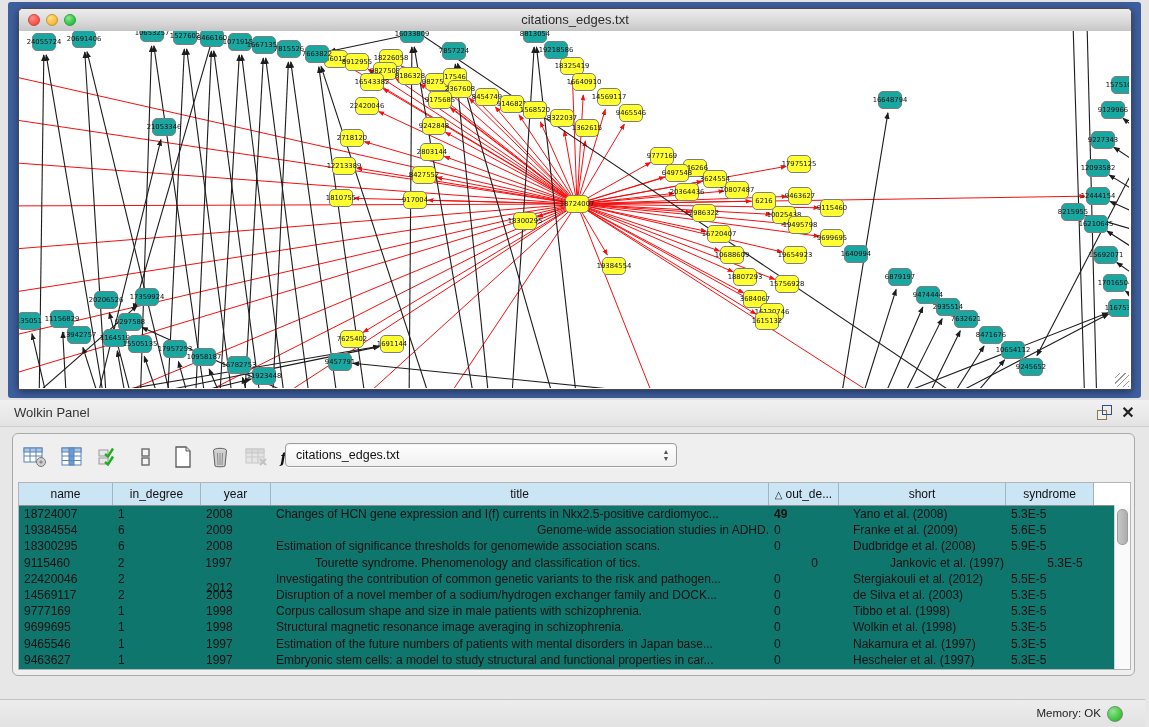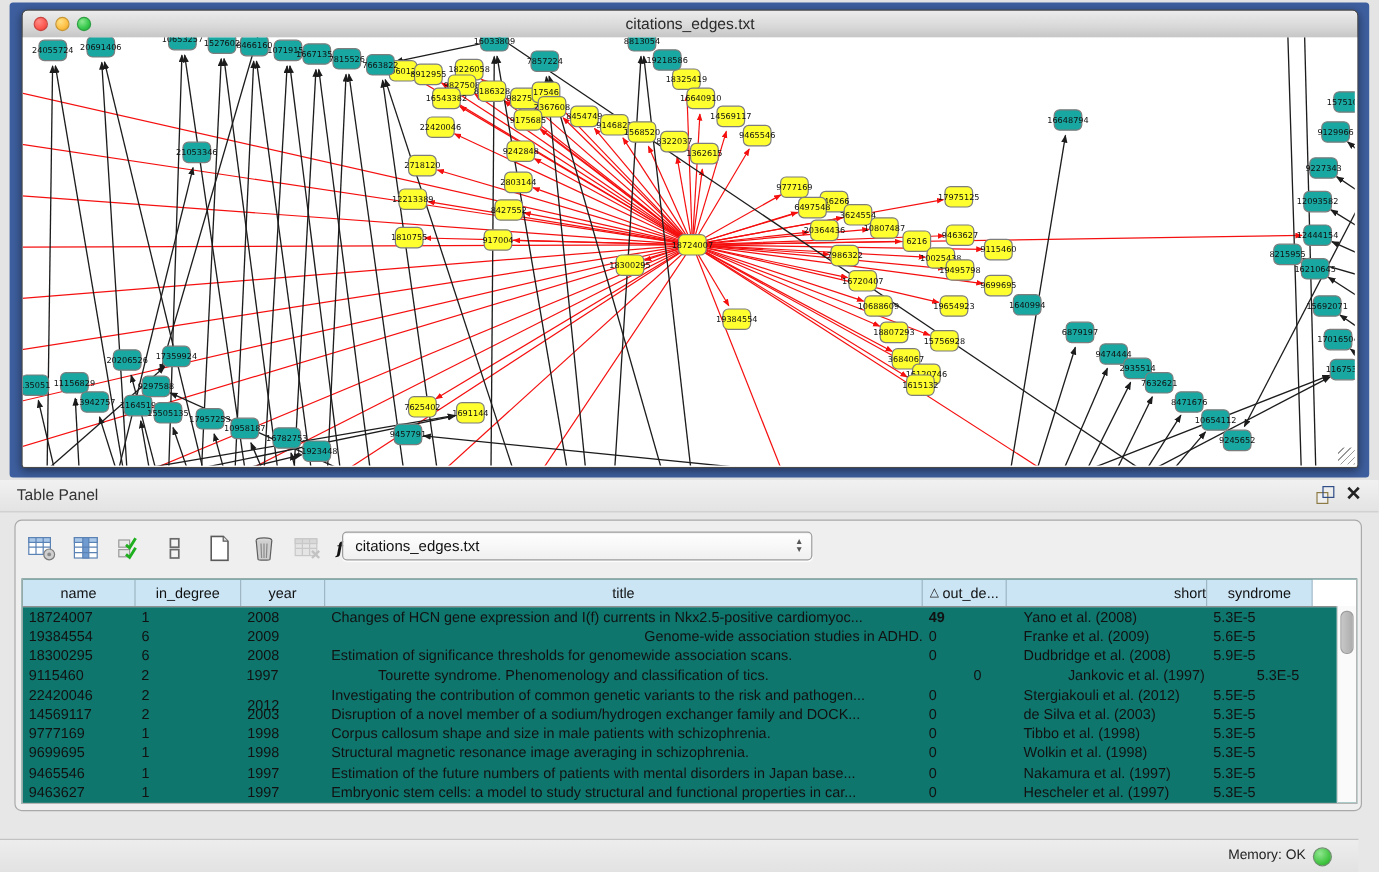--- a/index.html
+++ b/index.html
@@ -47,21 +47,21 @@
   .td.short-col{padding-left:14px;}
   .vscroll{position:absolute;right:0;top:22px;bottom:0;width:15px;background:#fafafa;border-left:1px solid #d4d4d4;}
   .vthumb{position:absolute;left:2px;top:4px;width:9px;height:34px;border-radius:5px;background:linear-gradient(90deg,#c7c7c7,#adadad);border:1px solid #9c9c9c;}
   
   .tab-row{position:absolute;left:0;right:0;top:282px;height:22px;display:flex;justify-content:center;}
   .tab-pill{display:flex;border:1px solid #9f9f9f;border-radius:5px;overflow:hidden;height:20px;background:#fff;box-shadow:0 1px 1px rgba(255,255,255,.8);}
   .tab{padding:0 16px;font-size:12.5px;display:flex;align-items:center;color:#111;background:linear-gradient(#ffffff,#f1f1f1);border-right:1px solid #bbb;cursor:pointer;}
   .tab:last-child{border-right:none;}
   .tab.sel{background:linear-gradient(#8b8b8b,#767676);color:#f3f3f3;}
   
-  .status-bar{position:absolute;left:0;right:17px;bottom:0;height:27px;border-top:1px solid #c2c2c2;background:linear-gradient(#ededed,#e2e2e2);}
+  .status-bar{position:absolute;left:0;right:4px;bottom:0;height:27px;border-top:1px solid #c2c2c2;background:linear-gradient(#ededed,#e2e2e2);}
   .mem{position:absolute;right:44px;top:7px;font-size:11.5px;color:#222;}
   .mem-dot{position:absolute;right:22px;top:6px;width:14px;height:14px;border-radius:50%;border:1px solid #6f8f6f;background:radial-gradient(circle at 35% 30%,#8fe68f,#3fc43f 65%,#2c9e2c);}
 </style>
 </head>
 <body>
 
 <div id="app">
 
   <div class="top-section">
     <div class="desktop">
@@ -620,21 +620,21 @@
               </g>
           </svg>
           <div class="resize-grip"></div>
         </div>
       </div>
     </div>
   </div>
 
   <div class="table-panel">
     <div class="tp-header">
-      <span class="tp-title">Table Panel</span>
+      <span class="tp-title">Wolkin Panel</span>
       <button class="tp-btn tp-float" title="Float">
         <span class="float-sq" style="left:2px;top:6px;width:8px;height:8px;"></span>
         <span class="float-sq" style="left:7px;top:1px;width:8px;height:8px;border-color:#2f4d86;background:transparent;"></span>
       </button>
       <button class="tp-btn tp-close" title="Close">✕</button>
     </div>
 
     <div class="tp-container">
       <div class="toolbar" id="toolbar">
           <button class="tool-btn">
@@ -716,21 +716,21 @@
             <div class="th" style="width: 70px;">
               <span>year</span>
             </div>
             <div class="th" style="width: 498px;">
               <span>title</span>
             </div>
             <div class="th" style="width: 70px;">
               <span class="sortmark">△</span>
               <span>out_de...</span>
             </div>
-            <div class="th" style="width: 167px; justify-content: flex-end;">
+            <div class="th" style="width: 167px;">
               <span>short</span>
             </div>
             <div class="th" style="width: 88px;">
               <span>syndrome</span>
             </div>
             <div class="th th-fill"></div>
           </div>
         <div class="tbl-body" id="tbl-body">
             <div class="tr">
               <div class="td" style="width: 94px;">18724007</div>

